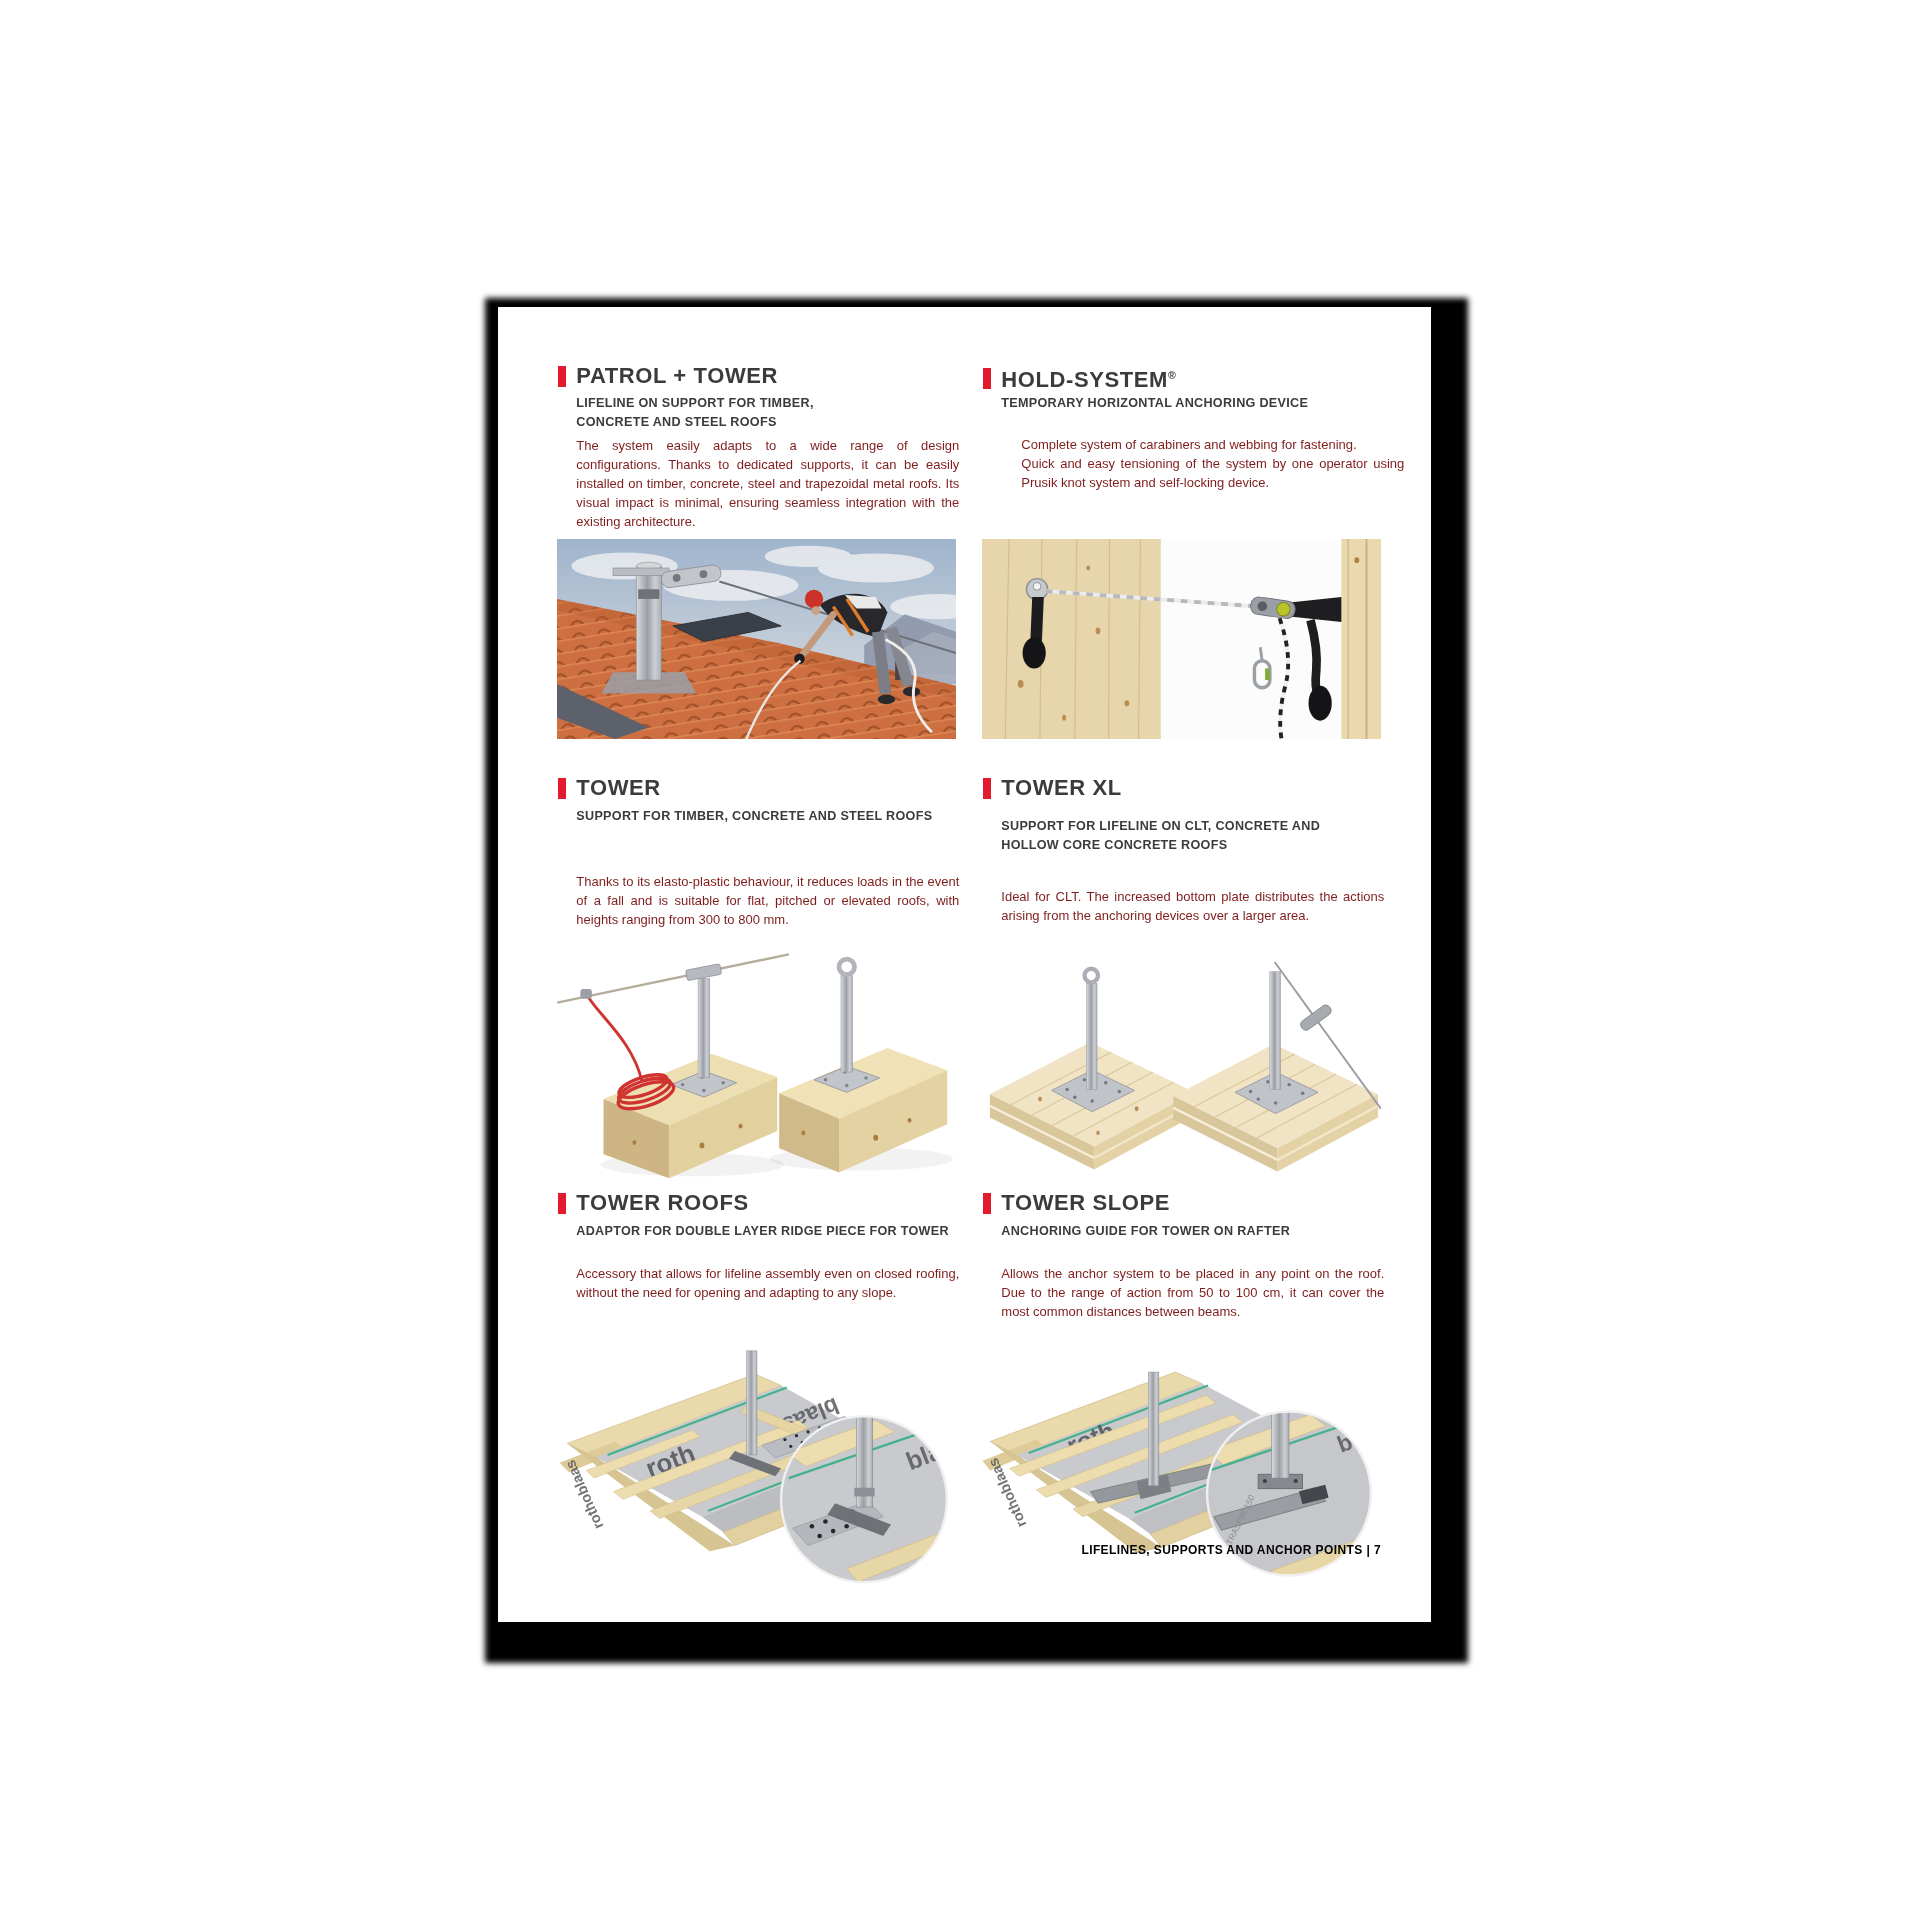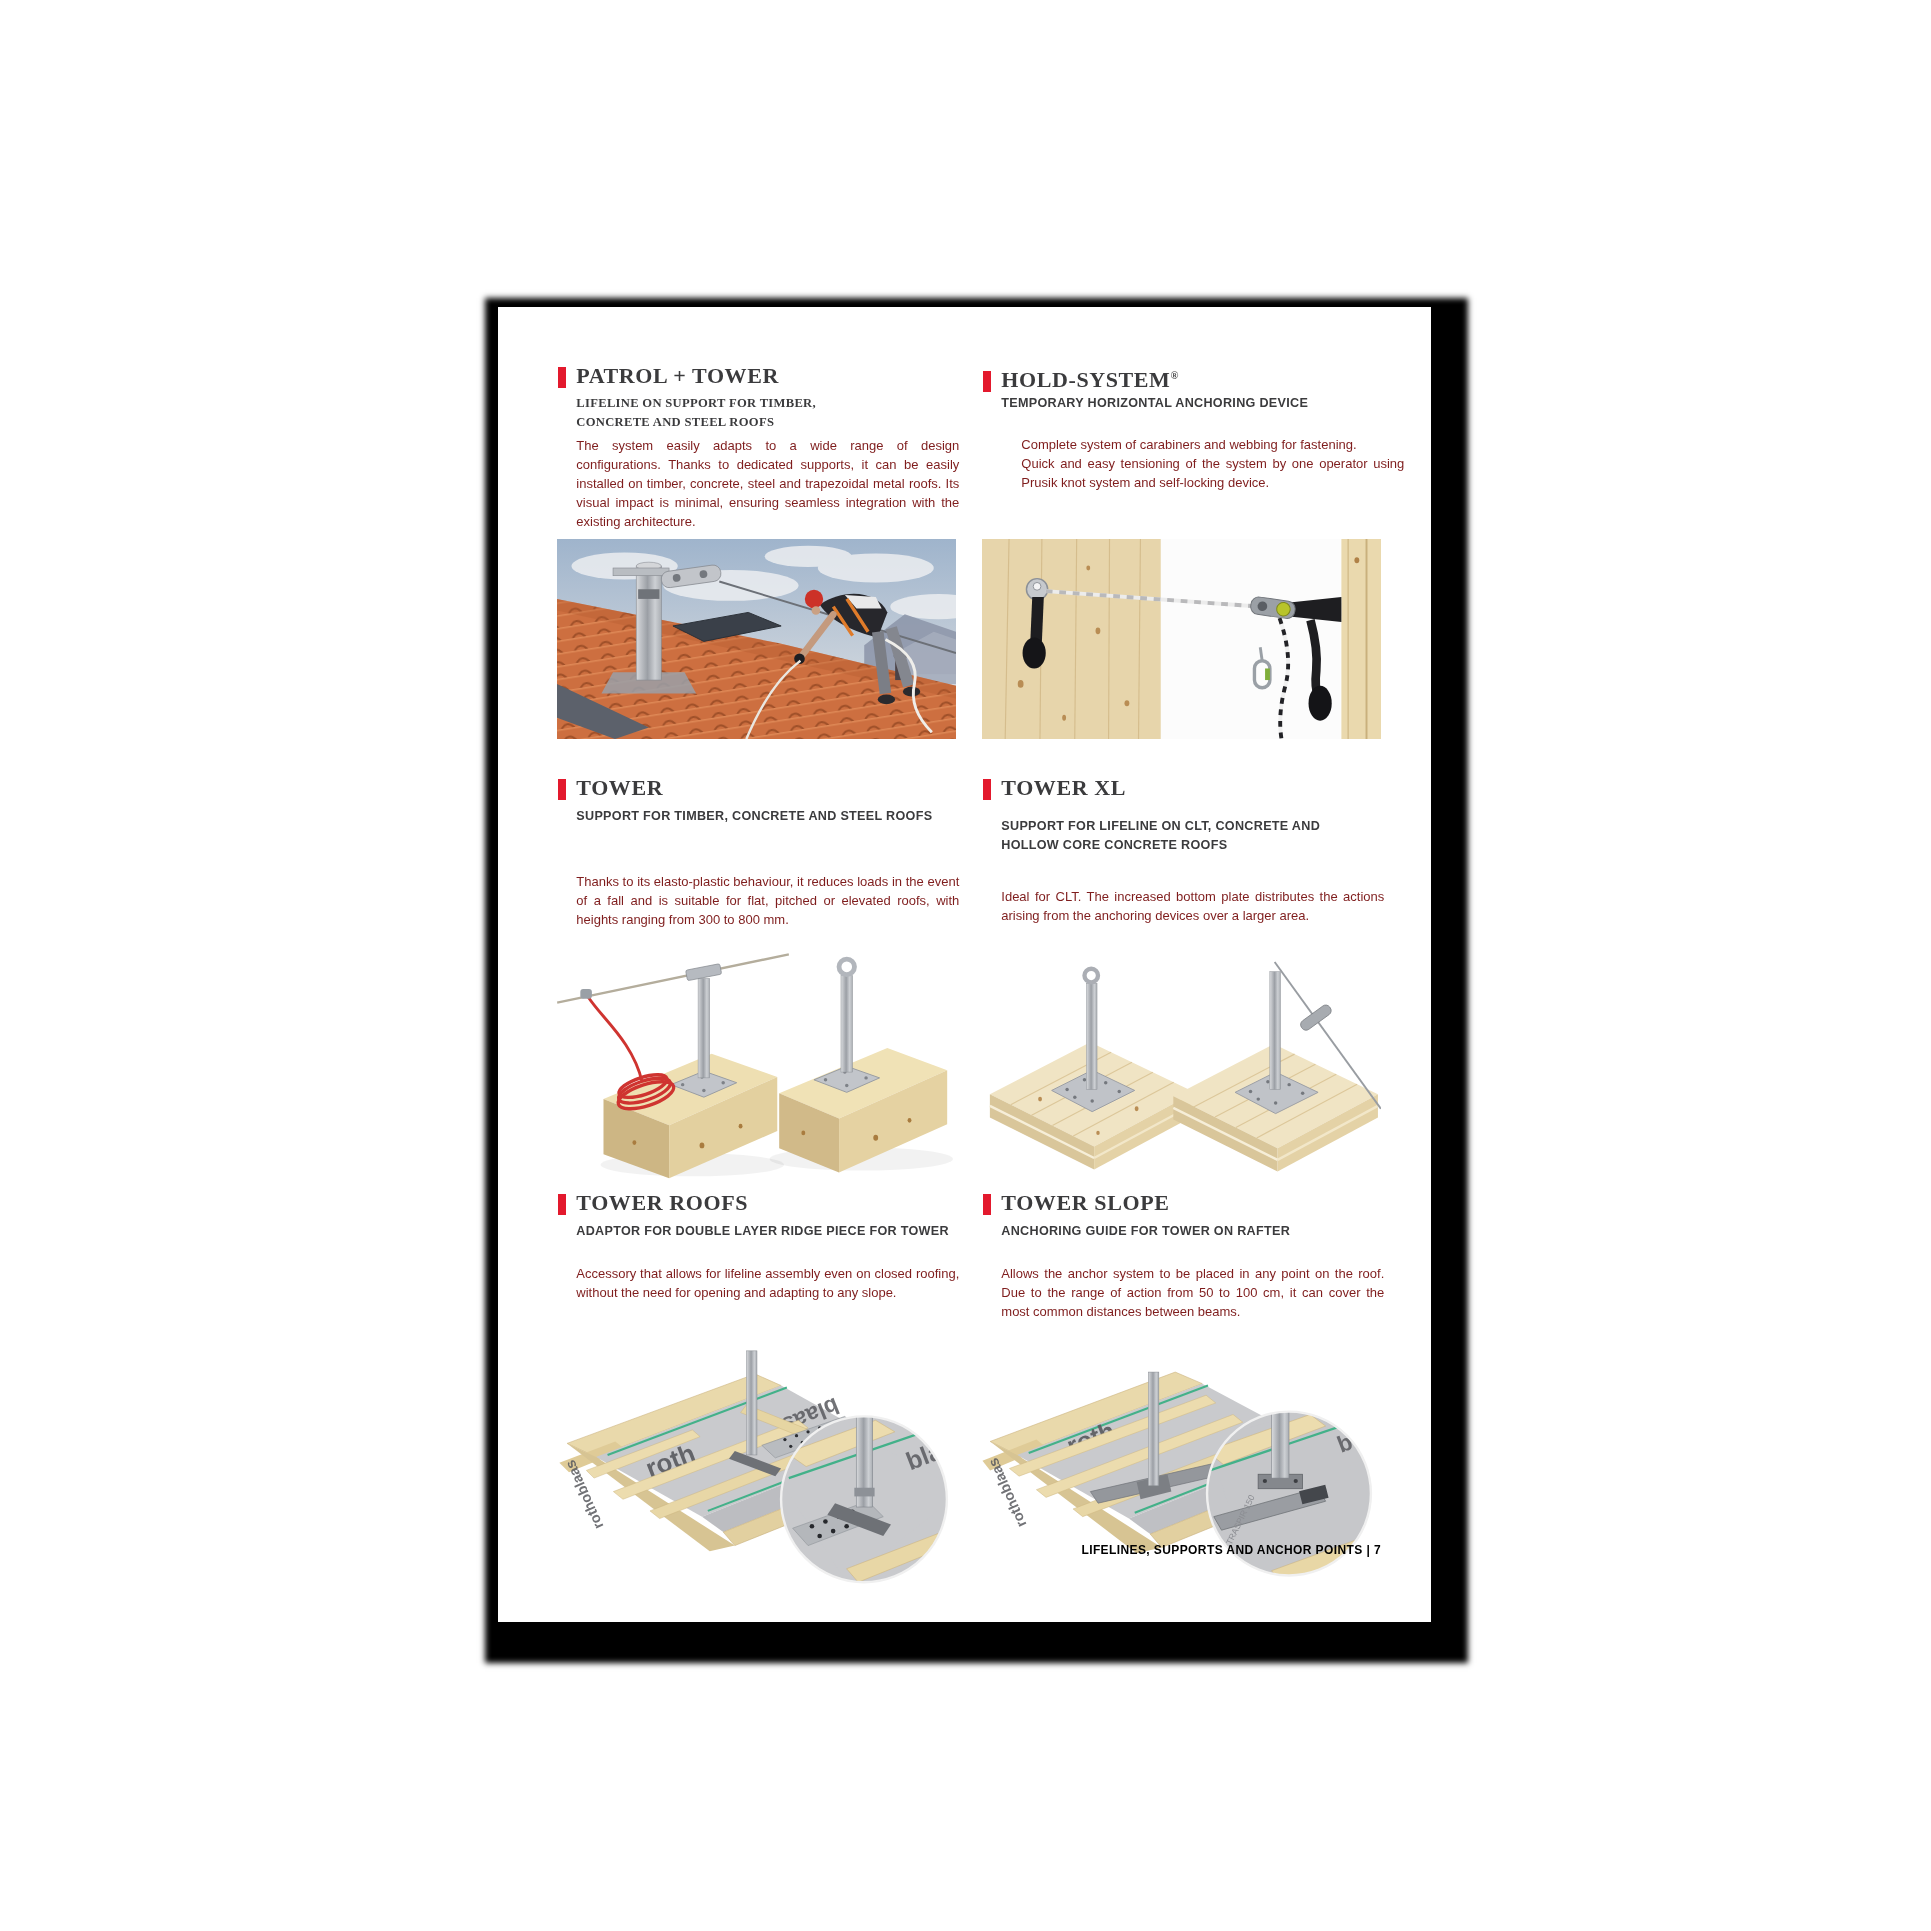--- a/index.html
+++ b/index.html
@@ -6,21 +6,21 @@
   body{
     width:1931px;height:1931px;background:#ffffff;overflow:hidden;
     font-family:"Liberation Sans", sans-serif;position:relative;
   }
   .sheet{
     position:absolute;left:498px;top:307px;width:933px;height:1315px;
     background:#ffffff;
     box-shadow:11.6px 16.4px 5.8px 25px #000000;
   }
   .section{position:absolute;width:421px;}
-  .sec-head{position:absolute;top:0;left:0;display:flex;align-items:flex-end;font-family:Liberation Serif, serif;}
+  .sec-head{position:absolute;top:0;left:0;display:flex;align-items:center;}
   .accent-bar{width:7.7px;height:21px;background:#e3192d;margin-right:10.6px;margin-top:2.9px;flex:0 0 auto;}
   .sec-title{
     margin:0;font-size:22px;font-weight:bold;color:#3b3b3d;
     letter-spacing:0.6px;line-height:25px;white-space:nowrap;
   }
   .sec-title sup{font-size:10.6px;vertical-align:7.7px;letter-spacing:0;}
   .sec-sub{
     position:absolute;left:18.3px;margin:0;
     font-size:12.6px;font-weight:bold;color:#3b3b3d;letter-spacing:0.3px;line-height:19.3px;
   }
@@ -64,21 +64,21 @@
   </defs>
 </svg>
 
 <div class="sheet">
 
   <div class="section col-l row1-head">
     <div class="sec-head">
       <span class="accent-bar"></span>
       <h2 class="sec-title">PATROL + TOWER</h2>
     </div>
-    <p class="sec-sub" style="top:31px;width:290px;font-family:Liberation Serif, serif;">LIFELINE ON SUPPORT FOR TIMBER, CONCRETE AND STEEL ROOFS</p>
+    <p class="sec-sub" style="top:31px;width:290px;">LIFELINE ON SUPPORT FOR TIMBER, CONCRETE AND STEEL ROOFS</p>
     <div class="sec-body" style="top:73px;">
       <p>The system easily adapts to a wide range of design configurations. Thanks to dedicated supports, it can be easily installed on timber, concrete, steel and trapezoidal metal roofs. Its visual impact is minimal, ensuring seamless integration with the existing architecture.</p>
     </div>
   </div>
 
   <div class="section col-r row1-head">
     <div class="sec-head">
       <span class="accent-bar"></span>
       <h2 class="sec-title"><span>HOLD-SYSTEM</span><sup>®</sup></h2>
     </div>

